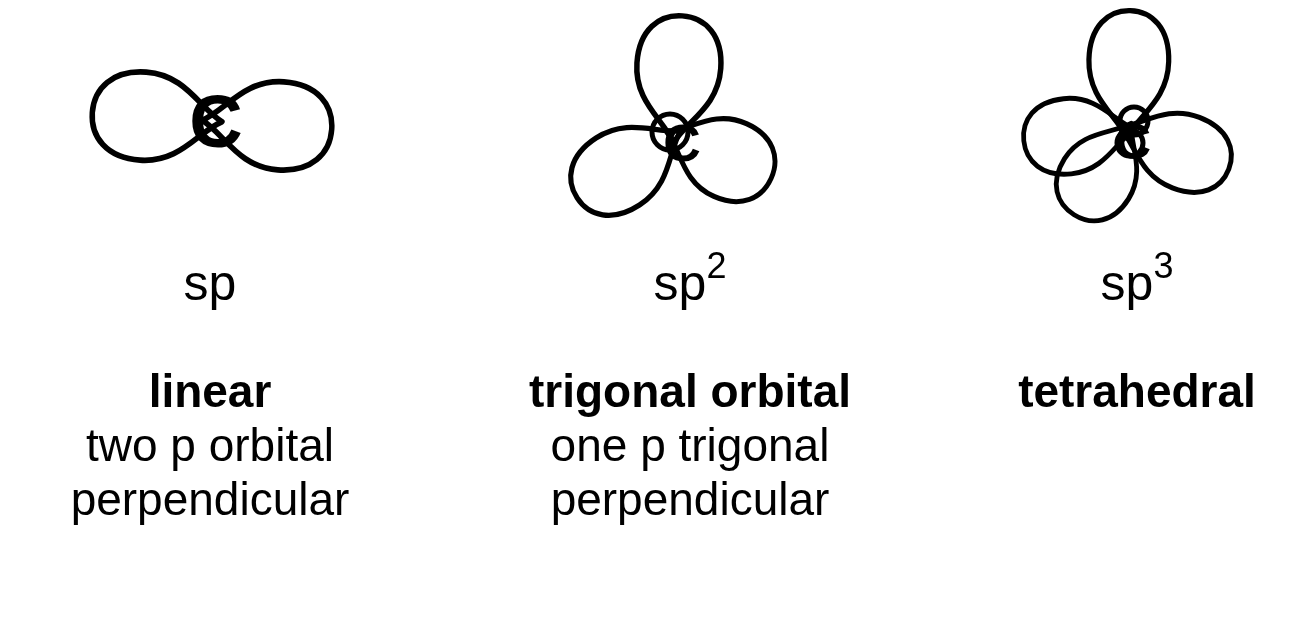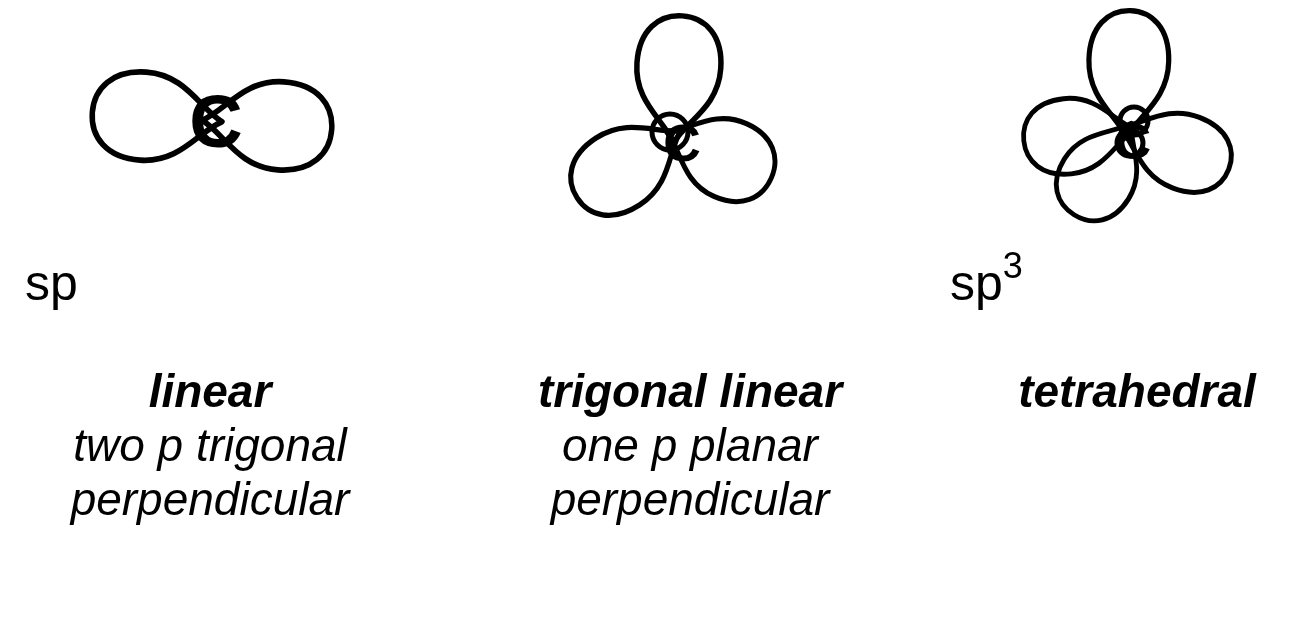--- a/index.html
+++ b/index.html
@@ -46,38 +46,37 @@
   }
   .atom-lg { font-size: 74px; }
   .atom-md { font-size: 52px; }
   .atom-sm { font-size: 50px; }
 
   .hyb-label {
     position: absolute;
     top: 254px;
     left: 0;
     width: 100%;
-    text-align: left;
+    text-align: center;
     font-size: 50px;
     line-height: 58px;
     font-weight: normal;
   }
   .hyb-label sup {
     font-size: 72%;
     vertical-align: 0.6em;
     line-height: 0;
   }
 
   .desc {
     position: absolute;
     top: 364px;
     left: 0;
     width: 100%;
     text-align: center;
-    font-style: italic;
     font-size: 46px;
     line-height: 54px;
     white-space: nowrap;
   }
   .desc .geometry { font-weight: bold; }
   .desc sup {
     font-size: 70%;
     vertical-align: 0.55em;
     line-height: 0;
   }
@@ -93,38 +92,41 @@
         <path class="petal" transform="rotate(274) translate(0,10) scale(1.05,1)" d="M 0 0 C -11 -23 -42 -39 -42 -79 C -42 -113 -23 -130 0 -130 C 23 -130 42 -113 42 -79 C 42 -39 11 -23 0 0 Z"></path>
         <path class="petal" transform="rotate(94) translate(0,10) scale(1.05,1)" d="M 0 0 C -11 -23 -42 -39 -42 -79 C -42 -113 -23 -130 0 -130 C 23 -130 42 -113 42 -79 C 42 -39 11 -23 0 0 Z"></path>
         <text class="atom-text atom-lg" x="4" y="0">C</text>
       </g>
     </svg>
     <div class="hyb-label">
       <span>sp</span><sup></sup>
     </div>
     <div class="desc">
       <div class="geometry">linear</div>
-      <div>two p trigonal</div>
+      <div>two p orbital</div>
       <div>perpendicular</div>
     </div>
   </section>
 
   <section class="col col-sp2">
     <svg class="orbital-svg svg-sp2" width="300" height="240" viewBox="0 0 300 240">
       <g transform="translate(134,135)">
         <path class="petal" transform="rotate(4) translate(0,8) scale(1,0.98)" d="M 0 0 C -11 -23 -42 -39 -42 -79 C -42 -113 -23 -130 0 -130 C 23 -130 42 -113 42 -79 C 42 -39 11 -23 0 0 Z"></path>
         <path class="petal" transform="rotate(114) translate(0,8) scale(0.95,0.88)" d="M 0 0 C -11 -23 -42 -39 -42 -79 C -42 -113 -23 -130 0 -130 C 23 -130 42 -113 42 -79 C 42 -39 11 -23 0 0 Z"></path>
         <path class="petal" transform="rotate(237) translate(0,8) scale(0.95,0.95)" d="M 0 0 C -11 -23 -42 -39 -42 -79 C -42 -113 -23 -130 0 -130 C 23 -130 42 -113 42 -79 C 42 -39 11 -23 0 0 Z"></path>
         <circle class="center-loop" cx="-4" cy="-3" r="18"></circle>
         <text class="atom-text atom-md" x="8" y="8">C</text>
       </g>
     </svg>
+    <div class="hyb-label">
+      <span>sp</span><sup>2</sup>
+    </div>
     <div class="desc">
-      <div class="geometry">trigonal linear</div>
-      <div>one p planar</div>
+      <div class="geometry">trigonal orbital</div>
+      <div>one p trigonal</div>
       <div>perpendicular</div>
     </div>
   </section>
 
   <section class="col col-sp3">
     <svg class="orbital-svg svg-sp3" width="300" height="240" viewBox="0 0 300 240">
       <g transform="translate(150,130)">
         <path class="petal" transform="rotate(1.5) translate(0,8) scale(0.95,0.98)" d="M 0 0 C -11 -23 -42 -39 -42 -79 C -42 -113 -23 -130 0 -130 C 23 -130 42 -113 42 -79 C 42 -39 11 -23 0 0 Z"></path>
         <path class="petal" transform="rotate(111) translate(0,8) scale(0.9,0.9)" d="M 0 0 C -11 -23 -42 -39 -42 -79 C -42 -113 -23 -130 0 -130 C 23 -130 42 -113 42 -79 C 42 -39 11 -23 0 0 Z"></path>
         <path class="petal" transform="rotate(212) translate(0,8) scale(0.9,0.83)" d="M 0 0 C -11 -23 -42 -39 -42 -79 C -42 -113 -23 -130 0 -130 C 23 -130 42 -113 42 -79 C 42 -39 11 -23 0 0 Z"></path>

